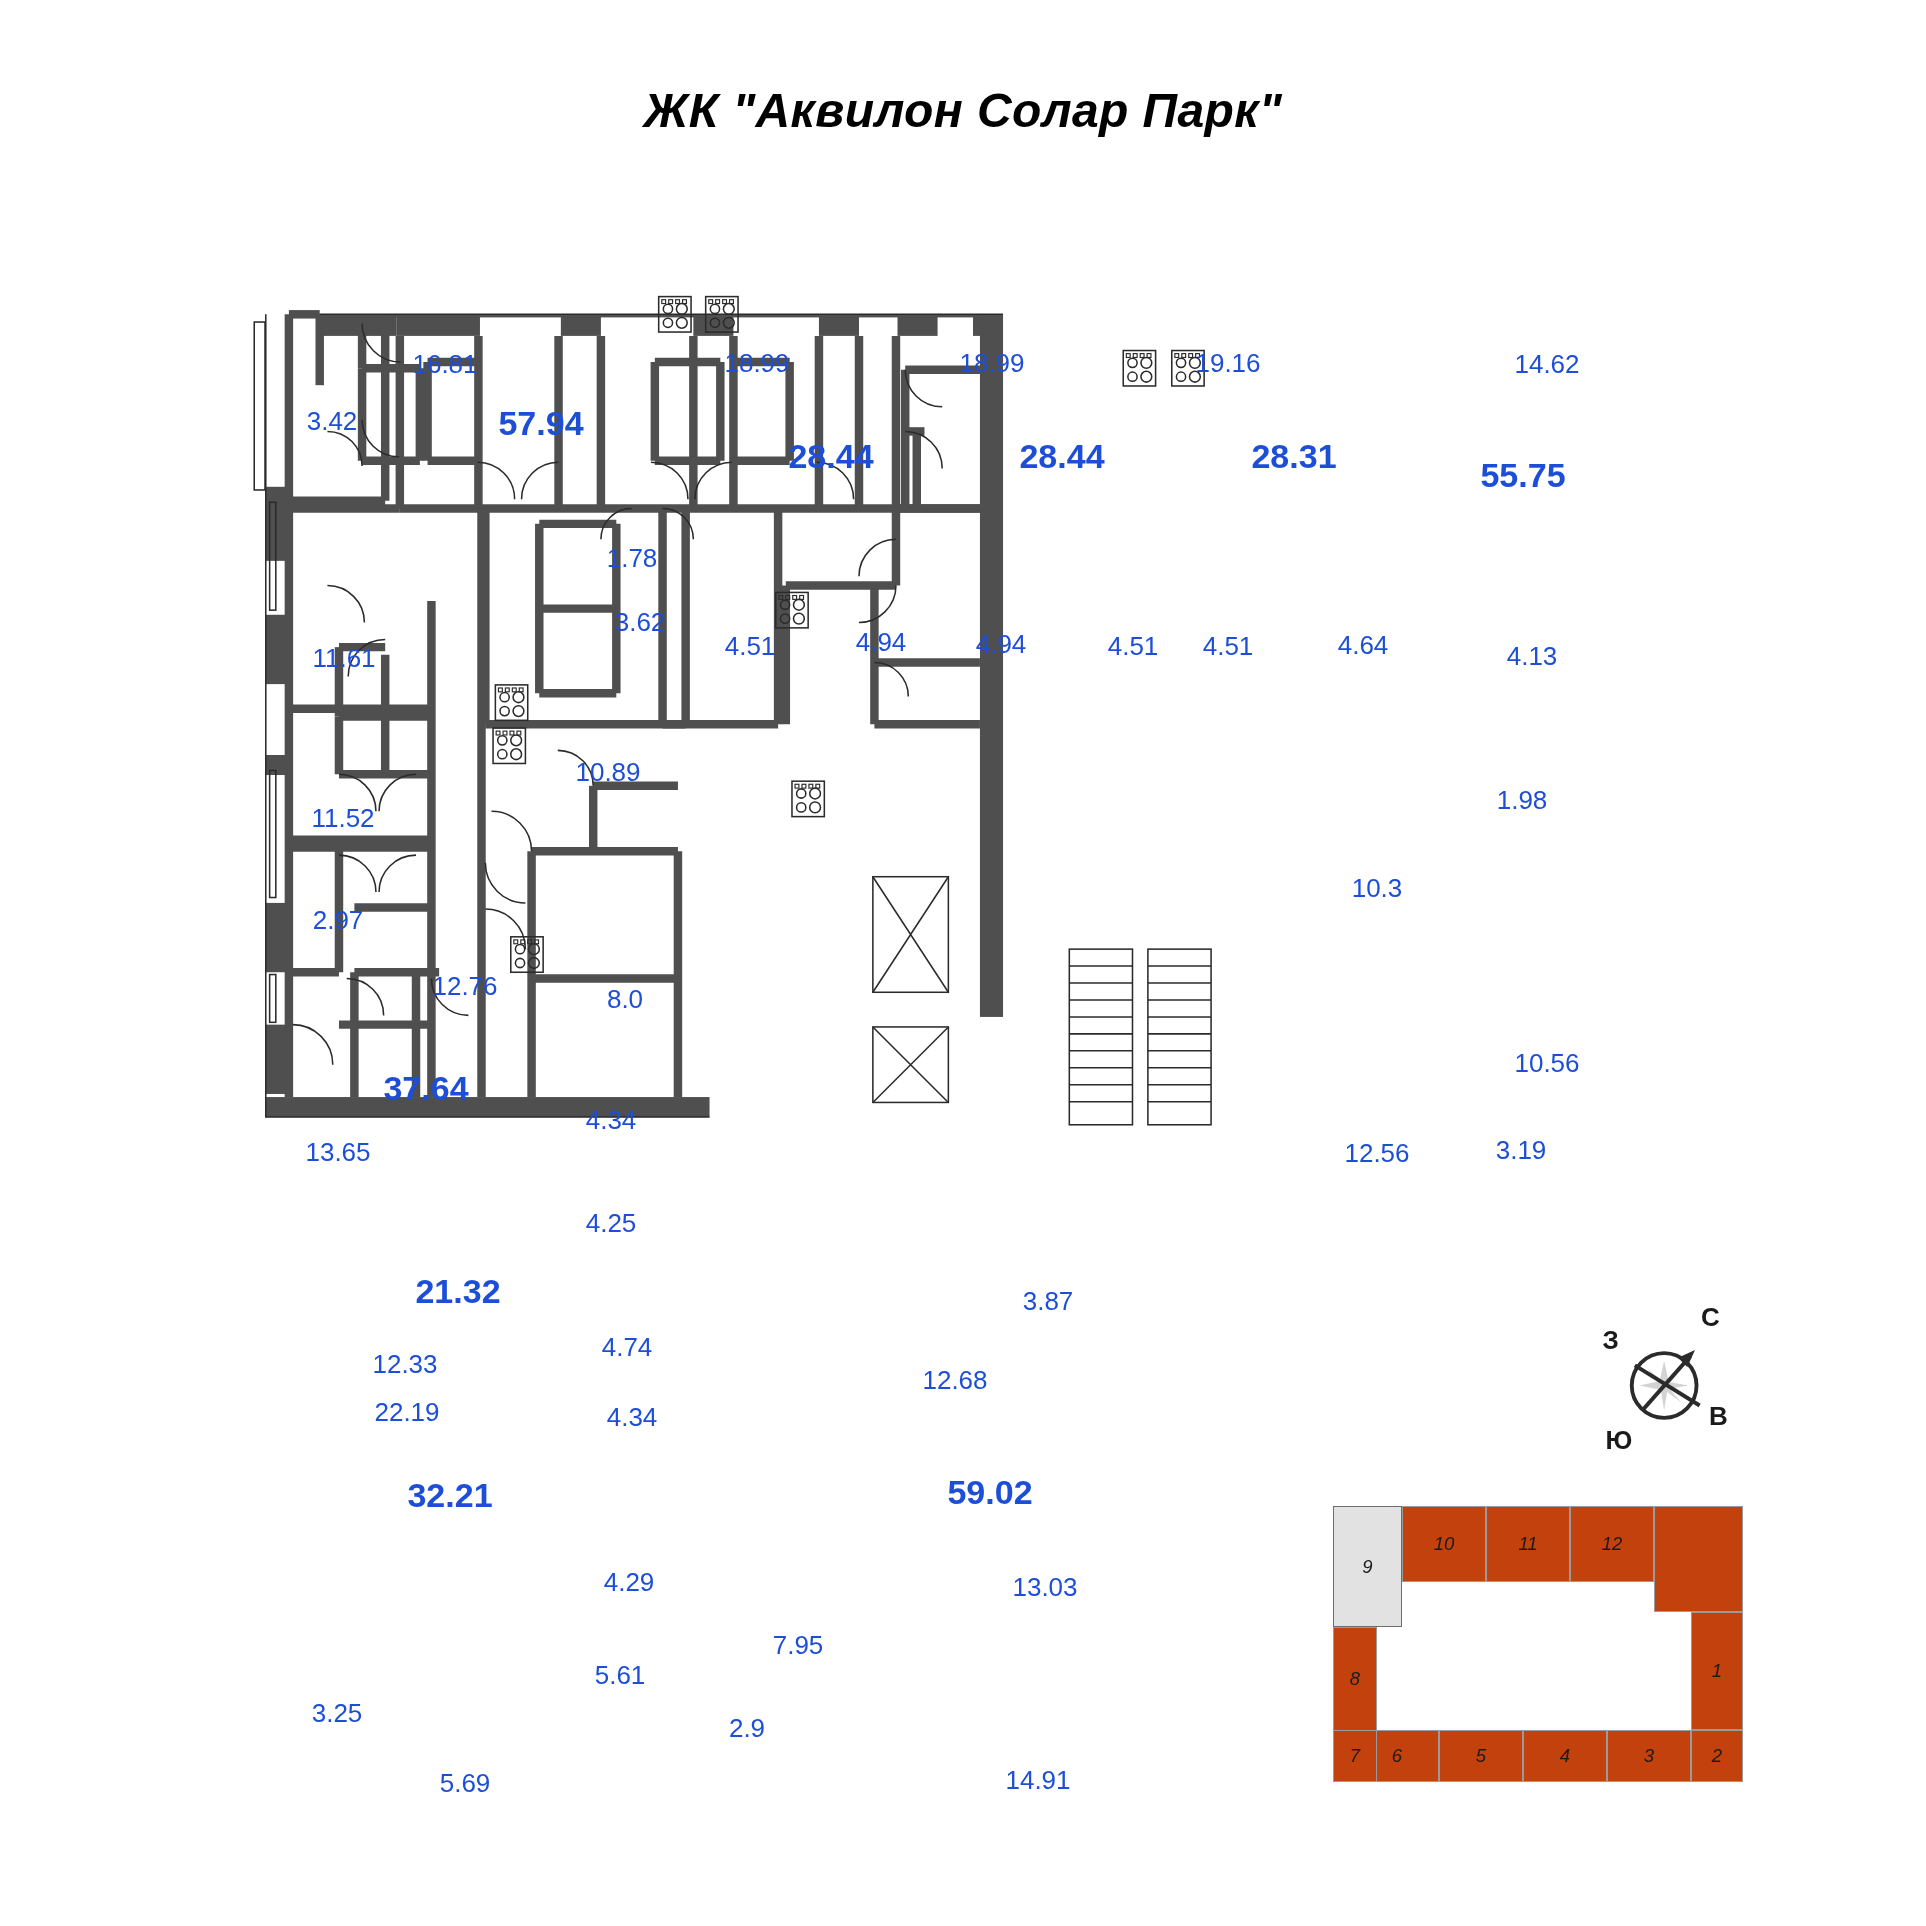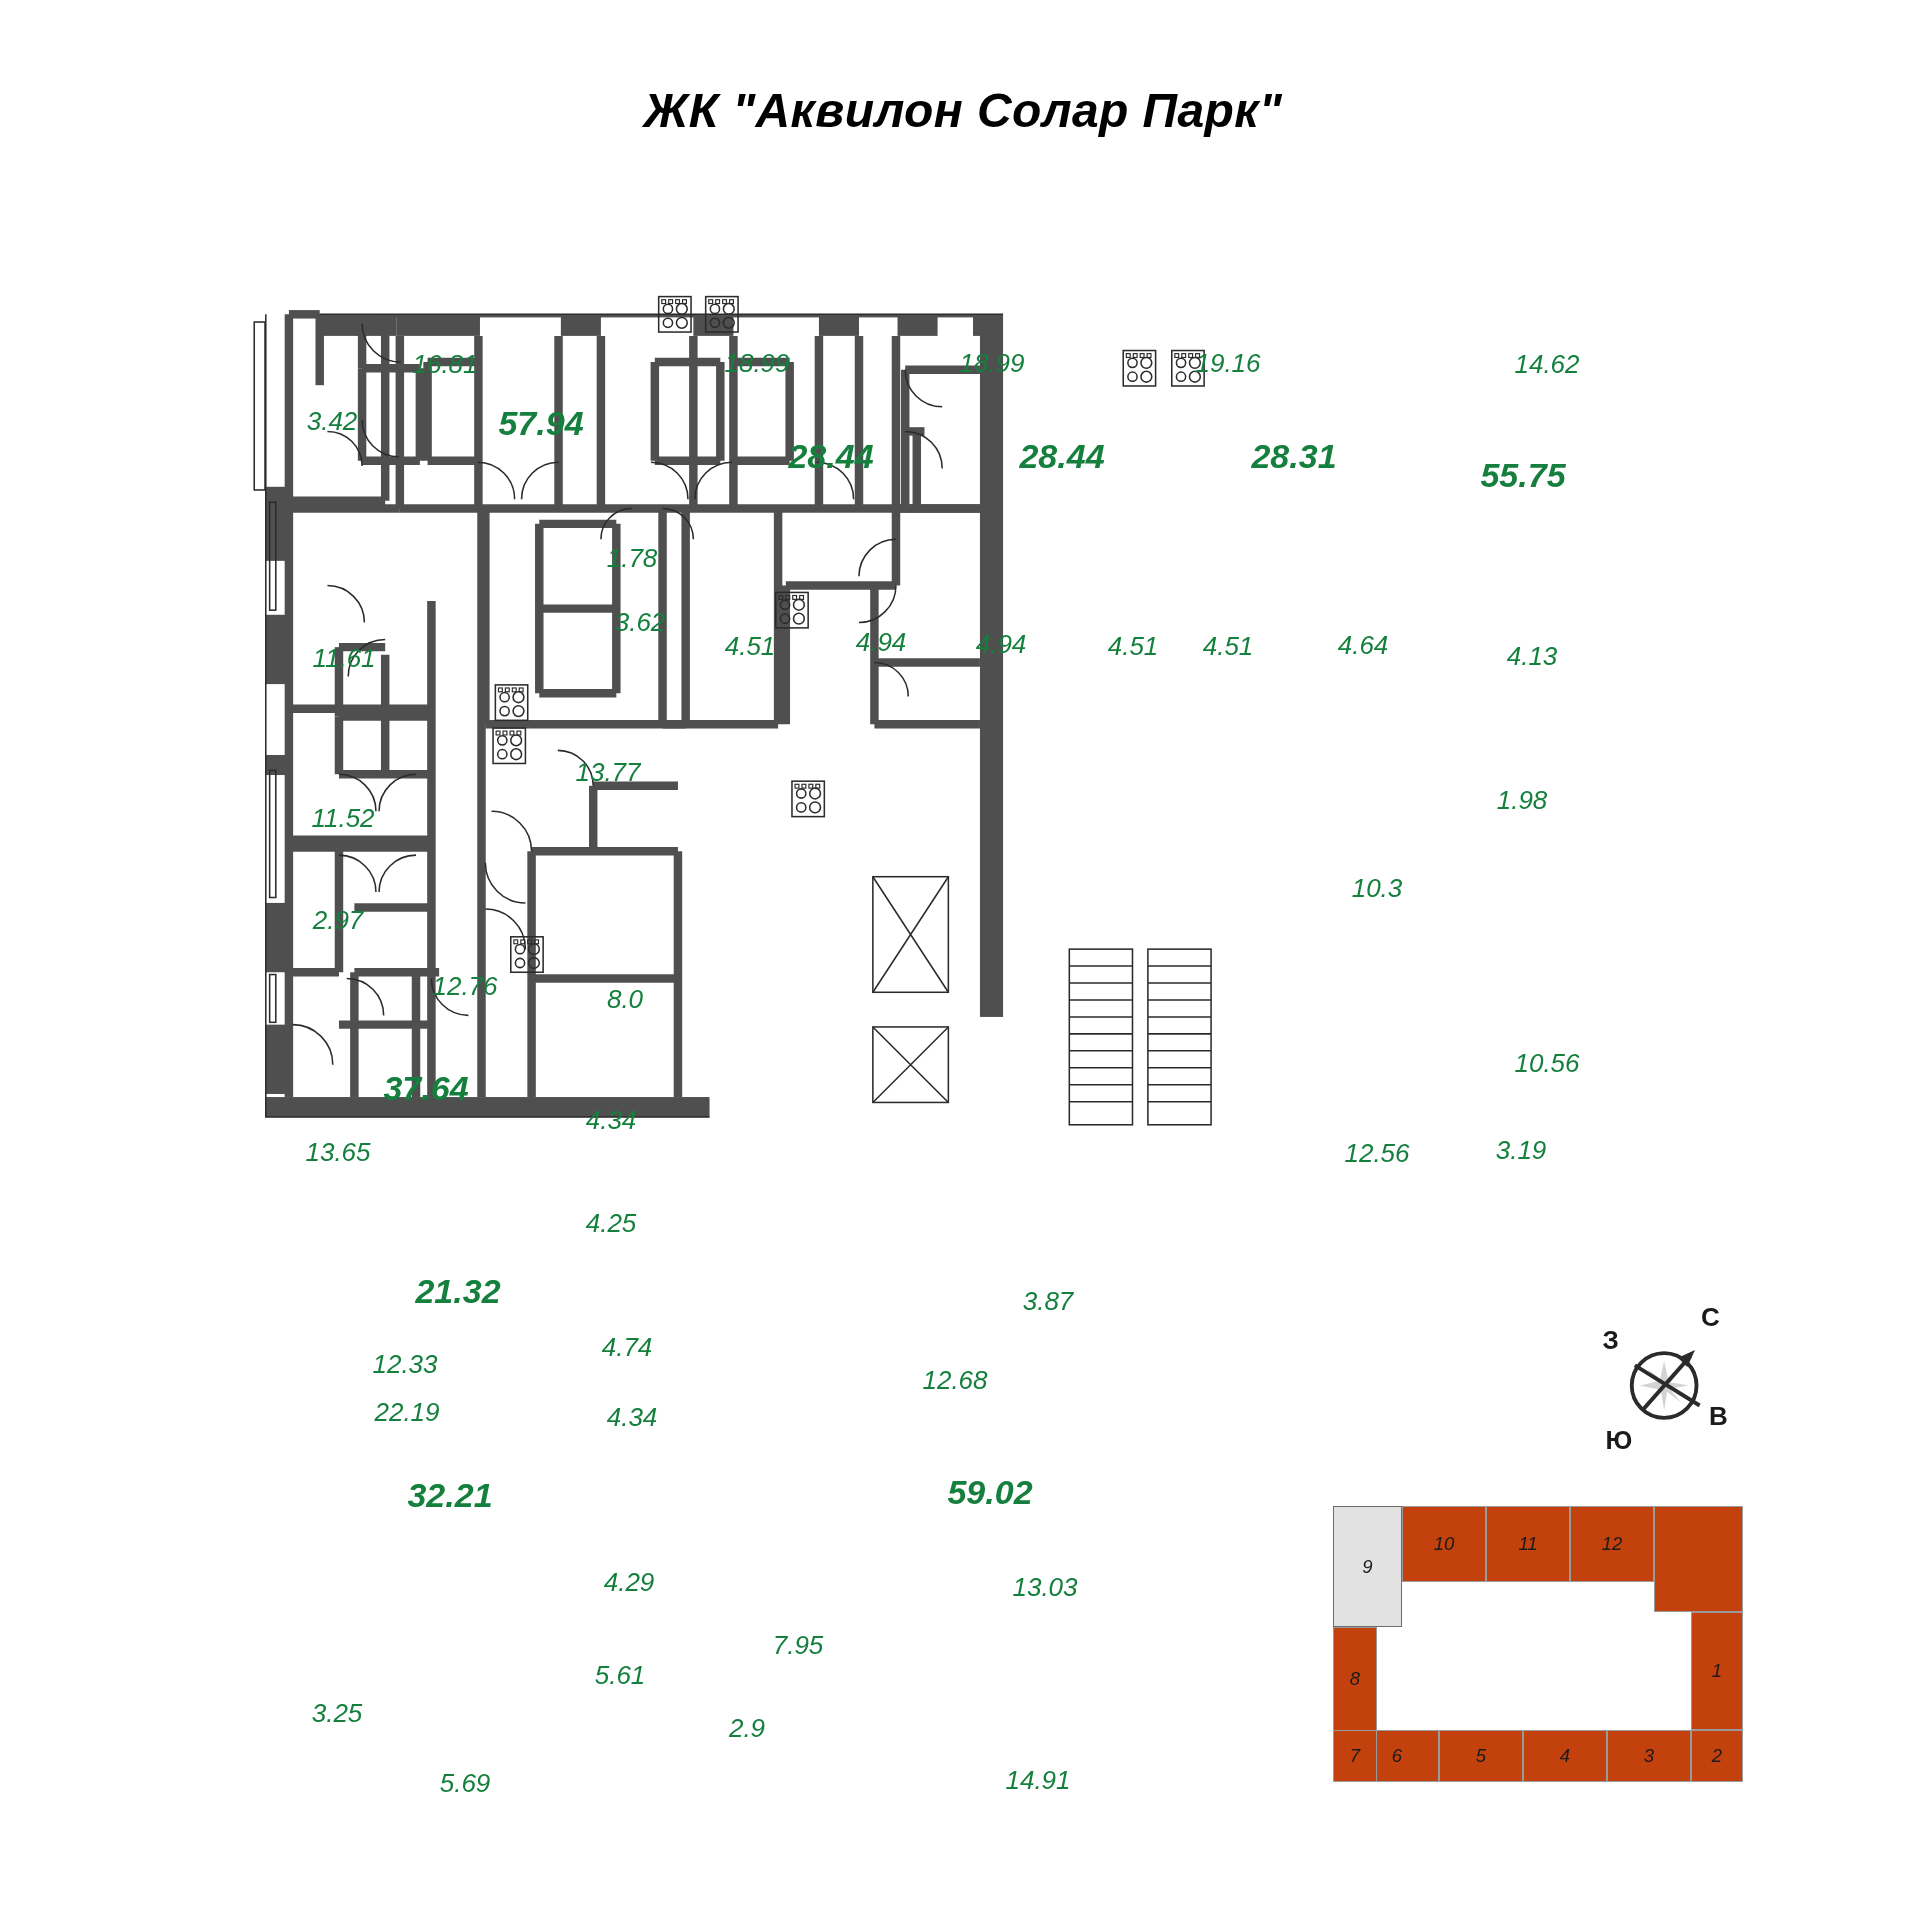--- a/index.html
+++ b/index.html
@@ -12,21 +12,21 @@
     font-style:italic;font-weight:bold;color:#000;
   }
   #plan-title{top:83px;font-size:48px;letter-spacing:0.4px;}
   #plan-subtitle{top:163px;font-size:39px;}
 
   
   #plan{position:absolute;left:0;top:0;width:1926px;height:1926px;}
   #plan svg{position:absolute;left:0;top:0;}
 
   .arealabel{
-    position:absolute;font-style:italic;color:#15803d;
+    position:absolute;color:#1d4ed8;
     white-space:nowrap;line-height:1;
     transform:translate(-50%,-50%);
   }
   .big{font-size:34px;font-weight:bold;}
   .med{font-size:26px;font-weight:normal;}
 
   
   #compass{position:absolute;left:1587px;top:1302px;width:162px;height:170px;}
   .compass-letter{position:absolute;font-weight:bold;font-size:26px;color:#1b1b1b;}
 
@@ -291,21 +291,21 @@
         <div class="arealabel med" style="left: 632px; top: 558px;">1.78</div>
         <div class="arealabel med" style="left: 640px; top: 622px;">3.62</div>
         <div class="arealabel med" style="left: 750px; top: 646px;">4.51</div>
         <div class="arealabel med" style="left: 881px; top: 642px;">4.94</div>
         <div class="arealabel med" style="left: 1001px; top: 644px;">4.94</div>
         <div class="arealabel med" style="left: 1133px; top: 646px;">4.51</div>
         <div class="arealabel med" style="left: 1228px; top: 646px;">4.51</div>
         <div class="arealabel med" style="left: 1363px; top: 645px;">4.64</div>
         <div class="arealabel med" style="left: 1532px; top: 656px;">4.13</div>
         <div class="arealabel med" style="left: 344px; top: 658px;">11.61</div>
-        <div class="arealabel med" style="left: 608px; top: 772px;">13.77</div>
+        <div class="arealabel med" style="left: 608px; top: 772px;">10.89</div>
         <div class="arealabel med" style="left: 1522px; top: 800px;">1.98</div>
         <div class="arealabel med" style="left: 343px; top: 818px;">11.52</div>
         <div class="arealabel med" style="left: 338px; top: 920px;">2.97</div>
         <div class="arealabel med" style="left: 465px; top: 986px;">12.76</div>
         <div class="arealabel med" style="left: 625px; top: 999px;">8.0</div>
         <div class="arealabel med" style="left: 1377px; top: 888px;">10.3</div>
         <div class="arealabel med" style="left: 611px; top: 1120px;">4.34</div>
         <div class="arealabel med" style="left: 338px; top: 1152px;">13.65</div>
         <div class="arealabel med" style="left: 1547px; top: 1063px;">10.56</div>
         <div class="arealabel med" style="left: 1377px; top: 1153px;">12.56</div>

